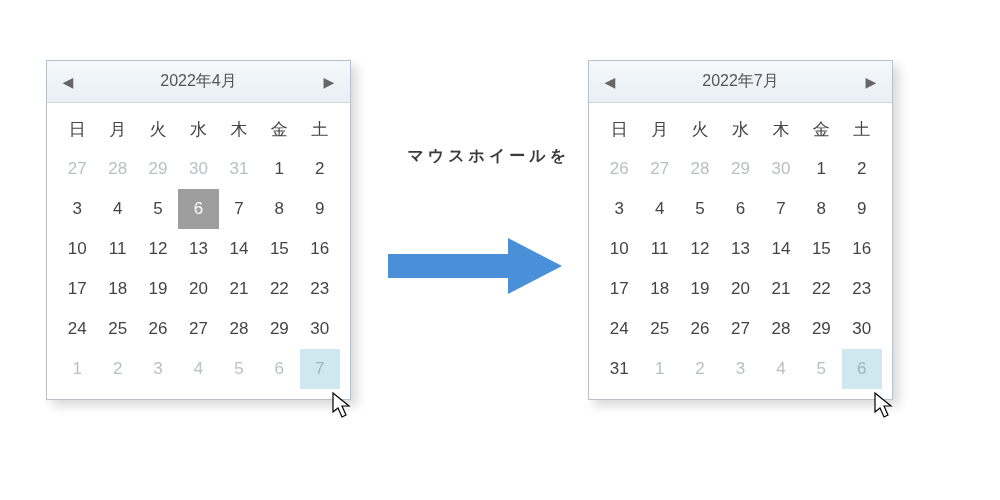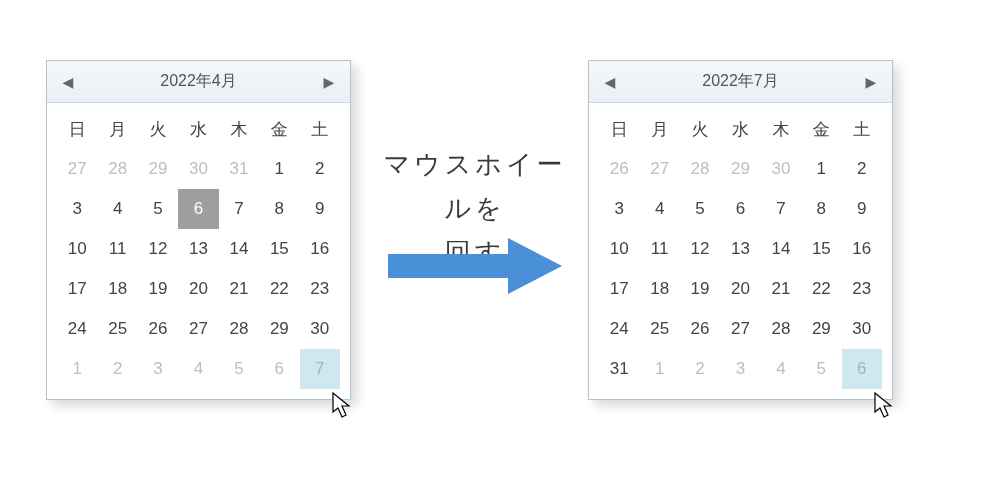--- a/index.html
+++ b/index.html
@@ -71,25 +71,26 @@
     background: #cfe7ef;
     color: #9eb6bd;
   }
 
   
   .caption {
     position: absolute;
     left: 380px;
     top: 142px;
     width: 190px;
-    text-align: center;
-    font-size: 26px;
+    text-align: right;
+    font-size: 16px;
     letter-spacing: 4px;
     color: #3a3a3a;
     line-height: 1.7;
+    font-weight: bold;
   }
   .arrow {
     position: absolute;
     left: 388px;
     top: 234px;
     width: 174px;
     height: 64px;
   }
 
   
@@ -226,21 +227,20 @@
           <div class="day muted">3</div>
           <div class="day muted">4</div>
           <div class="day muted">5</div>
           <div class="day muted hover">6</div>
         </div>
     </div>
   </div>
 
   <div class="caption">
     <div>マウスホイールを</div>
-    <div>回す</div>
   </div>
 
   <div class="arrow">
     <svg viewBox="0 0 174 64" width="174" height="64">
       <polygon points="0,20 120,20 120,4 174,32 120,60 120,44 0,44" fill="#4a90d9"></polygon>
     </svg>
   </div>
 
   <div class="cursor c-left">
     <svg viewBox="0 0 20 28" width="20" height="28">

